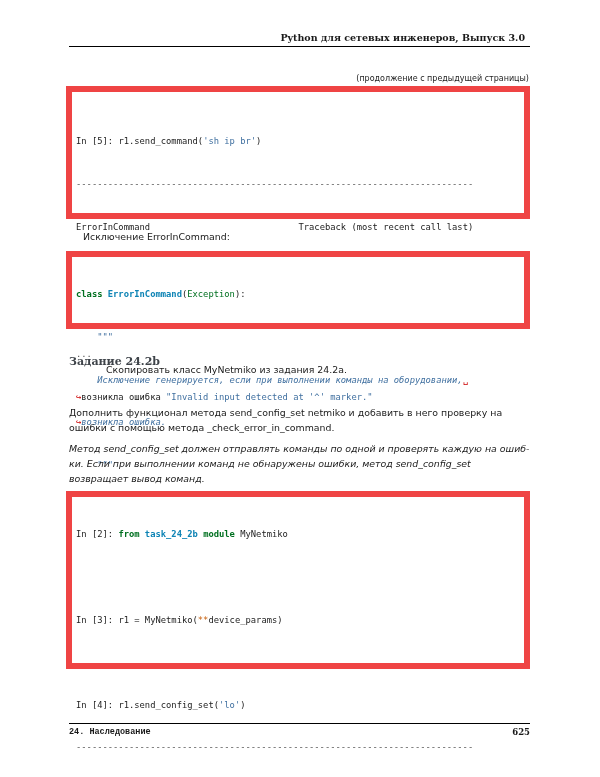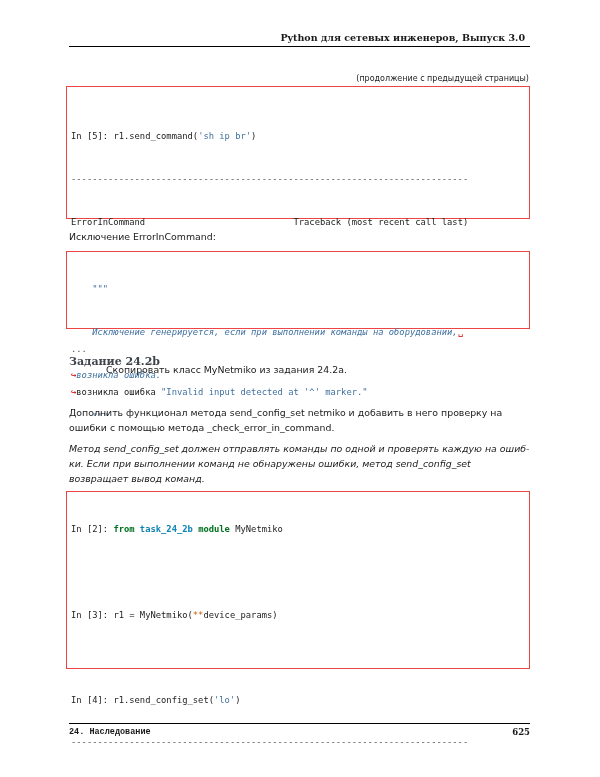--- a/index.html
+++ b/index.html
@@ -1,20 +1,20 @@
 <!DOCTYPE html>
 <html><head>
 <meta charset="utf-8">
 <style>
   html, body { margin:0; padding:0; background:#ffffff; }
   body { width:600px; height:777px; position:relative; overflow:hidden; font-family:"DejaVu Sans", sans-serif; color:#1a1a1a; }
   .header { position:absolute; left:65px; top:32px; width:460px; text-align:right; font-family:"DejaVu Serif", serif; font-weight:bold; font-size:9.5px; }
   .header-rule { position:absolute; left:69px; top:46px; width:461px; height:1px; background:#000; }
   .continued { position:absolute; right:71px; top:74px; font-size:8px; color:#222; }
-  .codebox { position:absolute; left:66px; width:464px; border:1px solid #ef4444; background:#fff; box-sizing:border-box; padding:2px 4px; font-family:"DejaVu Sans Mono", monospace; font-size:8.8px; line-height:14.2px; white-space:pre; color:#222; }
+  .codebox { position:absolute; left:66px; width:464px; border:6px solid #ef4444; background:#fff; box-sizing:border-box; padding:2px 4px; font-family:"DejaVu Sans Mono", monospace; font-size:8.8px; line-height:14.2px; white-space:pre; color:#222; }
   .line { height:14.2px; overflow:hidden; }
   .dash { color:#555; letter-spacing:0px; }
   .str { color:#4070a0; }
   .num { color:#208050; }
   .kw { color:#007020; font-weight:bold; }
   .nc { color:#0e84b5; font-weight:bold; }
   .nn { color:#0e84b5; font-weight:bold; }
   .ni { color:#4f8a60; }
   .exc { color:#007020; }
   .doc { color:#4070a0; font-style:italic; }
@@ -37,23 +37,24 @@
 <div class="codebox" style="top:86px; height:133px; padding-top:14px;">
   <div class="line"><span>In [5]: </span><span>r1.send_command(</span><span class="str">'sh ip br'</span><span>)</span></div>
   <div class="line dash">---------------------------------------------------------------------------</div>
   <div class="line"><span>ErrorInCommand</span><span>                            Traceback (most recent call last)</span></div>
   <div class="line"><span>&lt;ipython</span><span class="ni">-input-2-1c60b31812fd</span><span>&gt; </span><span class="kw">in</span><span> &lt;module&gt;()</span></div>
   <div class="line"><span class="dash">----&gt;</span><span class="ni"> 1 </span><span>r1.send_command(</span><span class="str">'sh ip br'</span><span>)</span></div>
   <div class="line dash">...</div>
   <div class="line"><span class="wrap">↪</span><span>возникла ошибка </span><span class="str">"Invalid input detected at '^' marker."</span></div>
 </div>
 
-<div class="para" style="top:229px;">Исключение ErrorInCommand:</div>
+<div class="para" style="top:229px;margin-left:14px;">Исключение ErrorInCommand:</div>
 
 <div class="codebox" style="top:251px; height:78px;">
+  <div class="line"><span class="kw">class</span> <span class="nc">ErrorInCommand</span><span>(</span><span class="exc">Exception</span><span>):</span></div>
   <div class="line doc">    """</div>
   <div class="line"><span class="doc">    Исключение генерируется, если при выполнении команды на оборудовании,</span><span class="wrap">␣</span></div>
   <div class="line"><span class="wrap">↪</span><span class="doc">возникла ошибка.</span></div>
   <div class="line doc">    """</div>
 </div>
 
 <div class="section-title">Задание 24.2b</div>
 
 <div class="para" style="top:362px;margin-left:37px;">Скопировать класс MyNetmiko из задания 24.2a.</div>
 <div class="para" style="top:405px;">Дополнить функционал метода send_config_set netmiko и добавить в него проверку на ошибки с помощью метода _check_error_in_command.</div>

